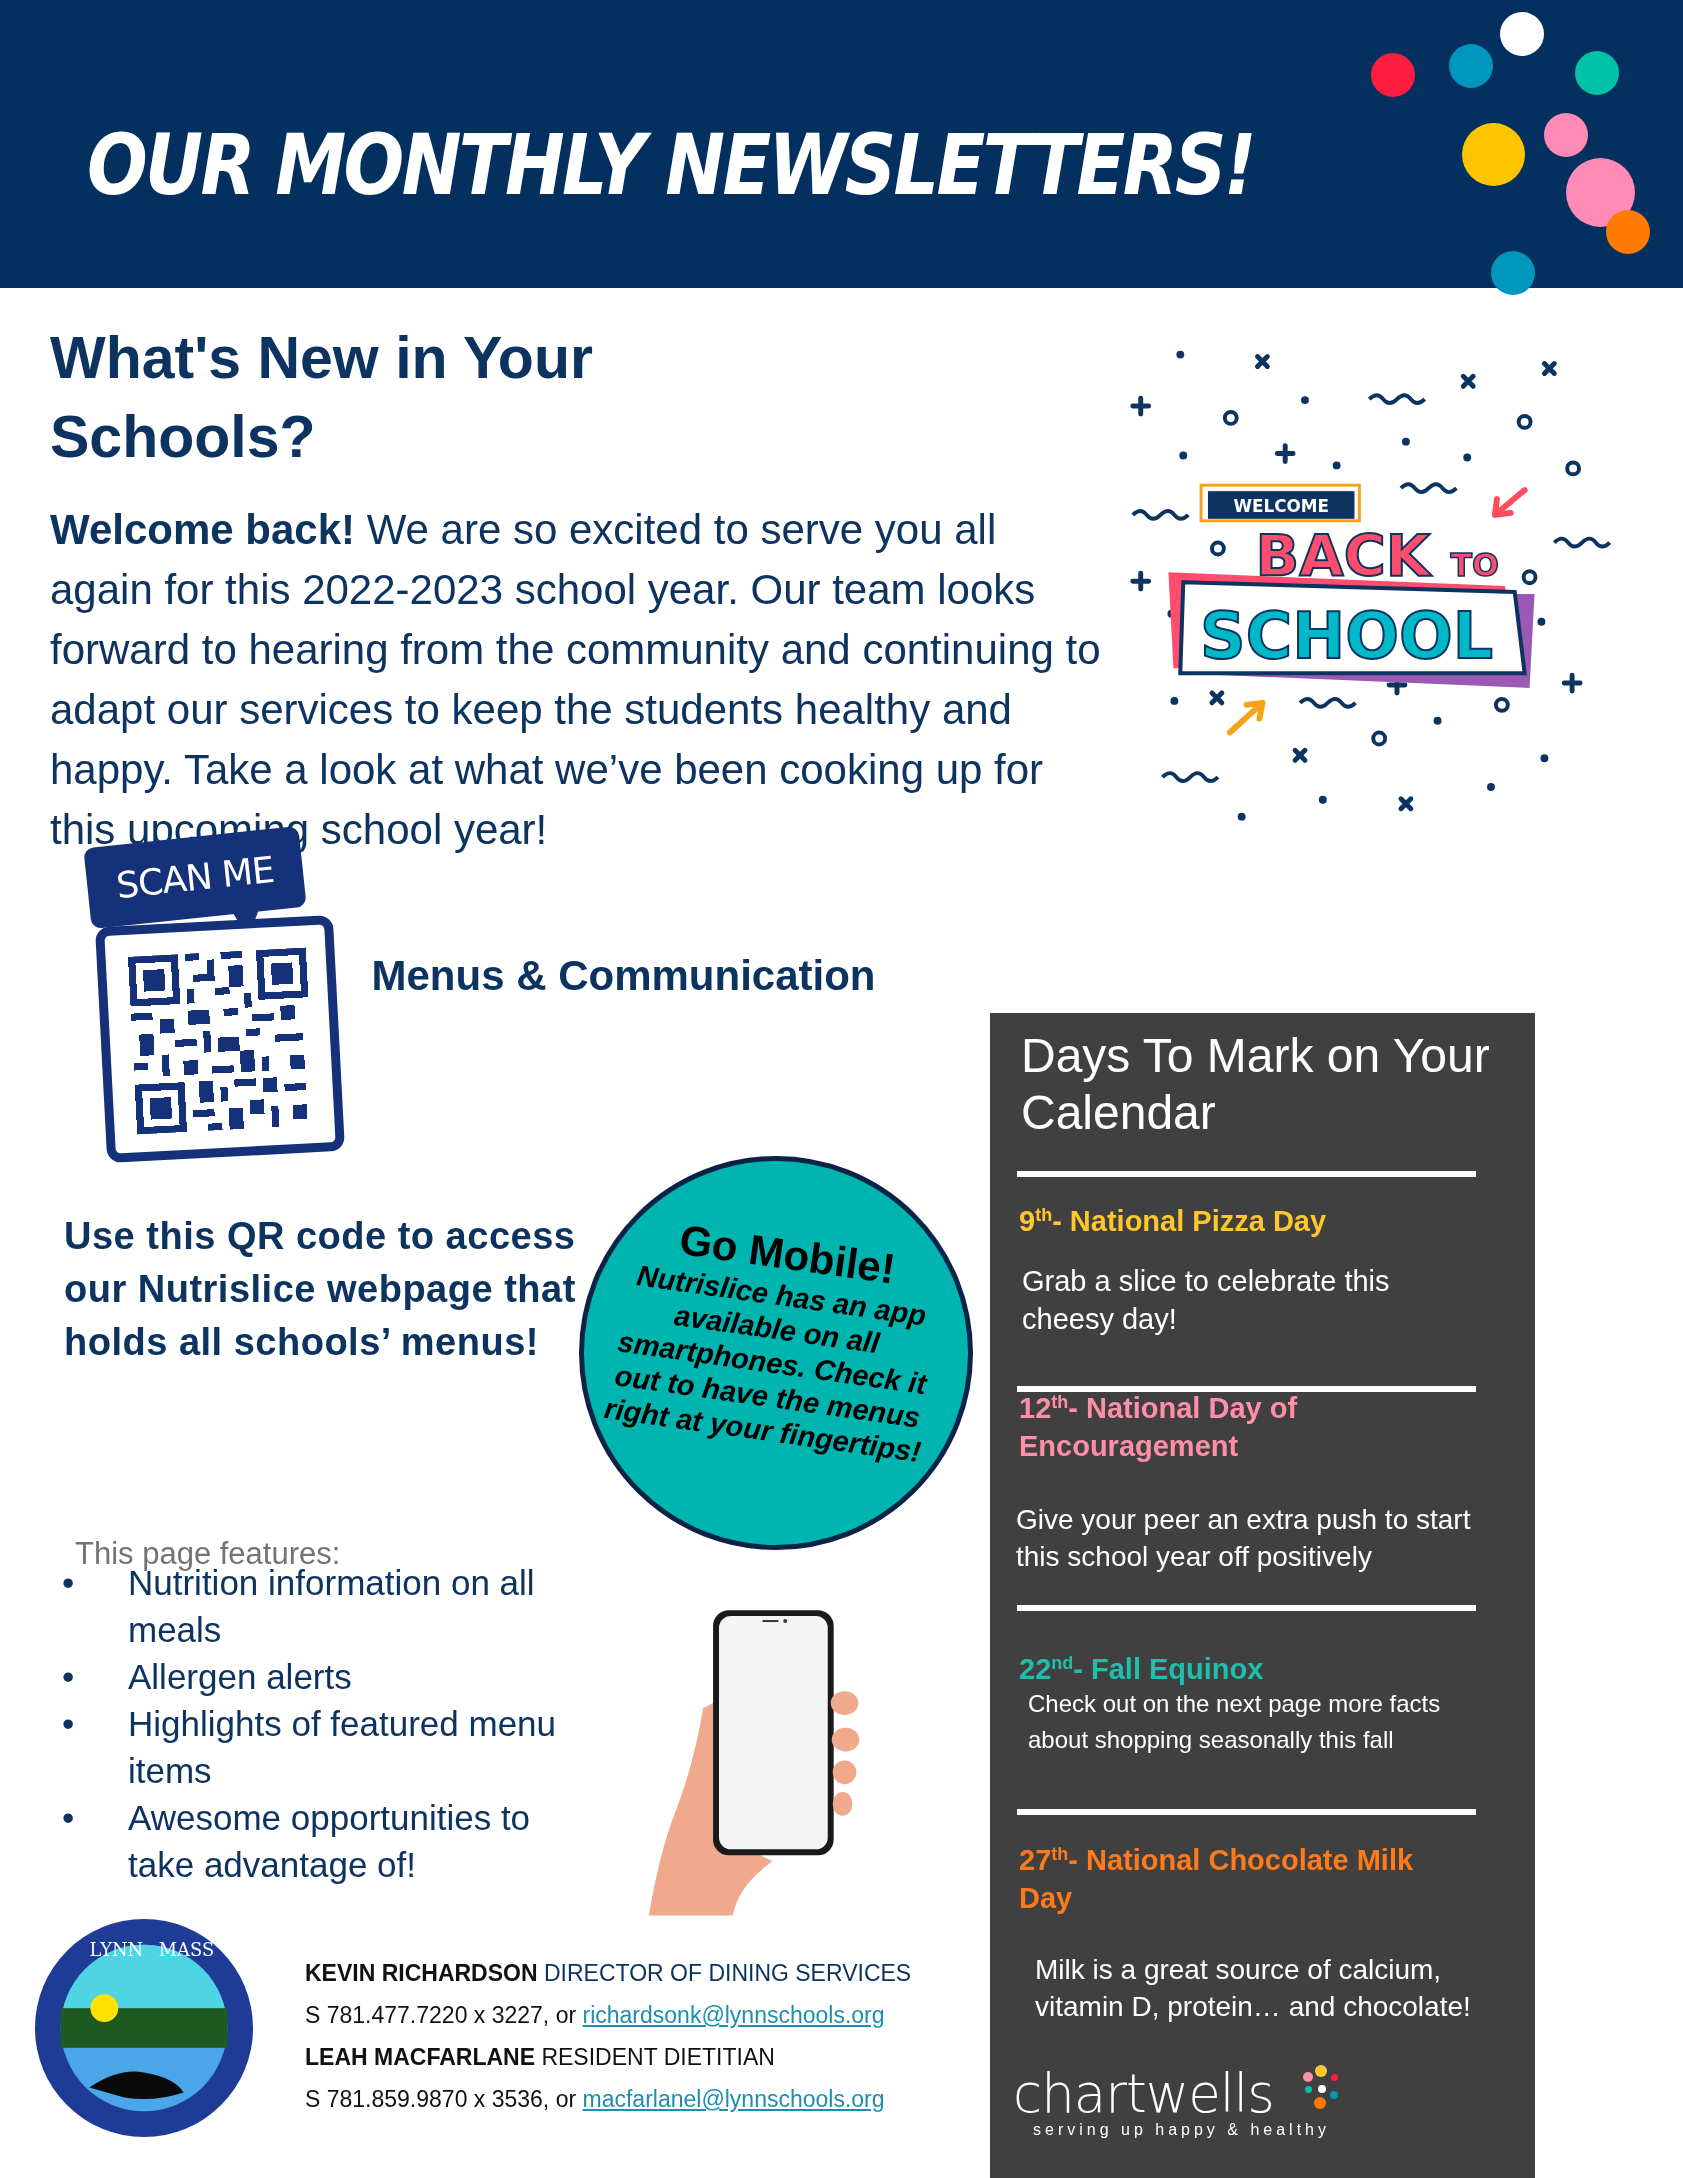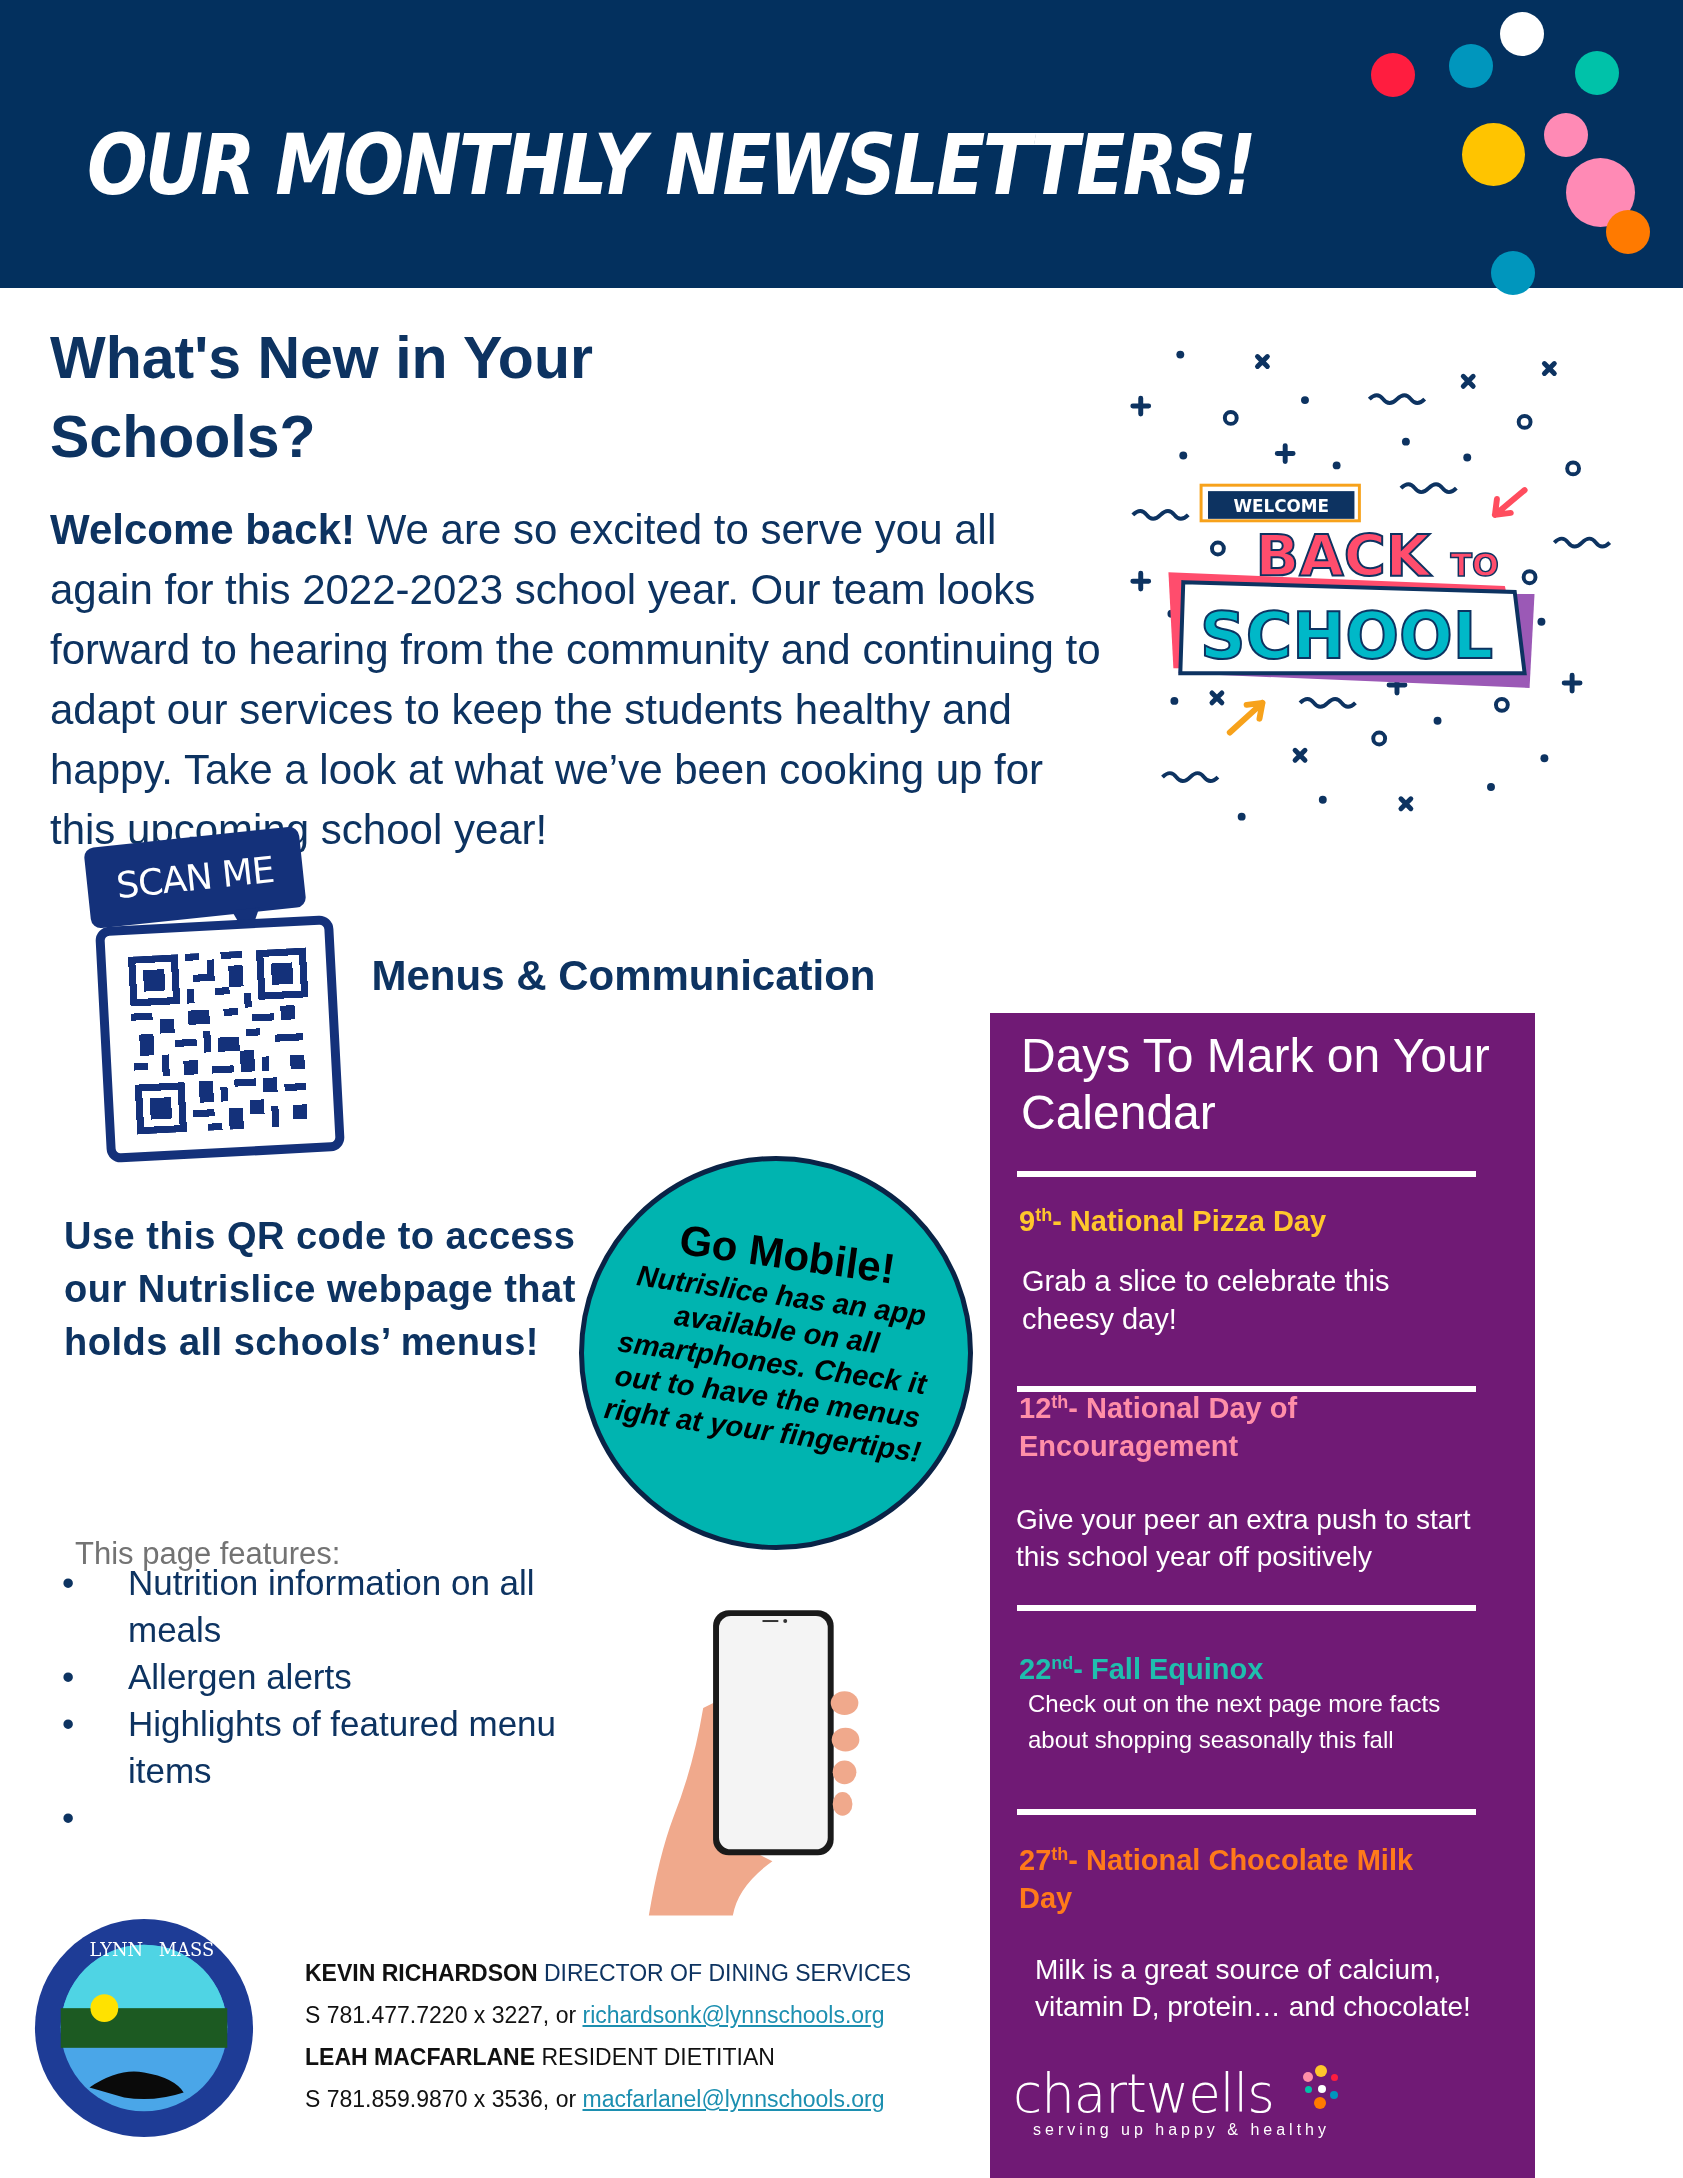--- a/index.html
+++ b/index.html
@@ -38,21 +38,21 @@
   
   #go-mobile { left: 579px; top: 1156px; width: 394px; height: 394px; border-radius: 50%; background: #00b4b0; border: 5px solid #0a2346; }
   #go-mobile-text { position: absolute; left: 18px; top: 69px; width: 347px; text-align: center; transform: rotate(8deg); color: #000; }
   #go-mobile-title { font-weight: bold; font-size: 42px; line-height: 48px; }
   #go-mobile-body { font-weight: bold; font-style: italic; font-size: 29px; line-height: 34px; font-family: "Liberation Sans", sans-serif; }
 
   
   #phone-art { left: 634px; top: 1584px; width: 257px; height: 337px; }
 
   
-  #sidebar { left: 990px; top: 1013px; width: 545px; height: 1165px; background: #701a75; }
+  #sidebar { left: 990px; top: 1013px; width: 545px; height: 1165px; background: #404040; }
   #sidebar-title { position: absolute; left: 31px; top: 14px; width: 475px; font-size: 48px; line-height: 57px; color: #fff; }
   .divider { position: absolute; left: 27px; width: 459px; height: 6px; background: #fff; }
   .ev-title { position: absolute; left: 29px; width: 455px; font-weight: bold; font-size: 29px; line-height: 38px; }
   .ev-title sup { font-size: 18px; vertical-align: top; line-height: 26px; }
   .ev-body { position: absolute; width: 465px; font-size: 29px; line-height: 38px; color: #fff; }
 
   
   #chartwells { left: 1013px; top: 2064px; width: 356px; height: 79px; }
   #chartwells-word { position: absolute; left: 0; top: 0; font-family: "DejaVu Sans", sans-serif; font-weight: 200; font-size: 53px; color: #fff; letter-spacing: -1px; line-height: 59px; }
   #chartwells-tag { position: absolute; left: 20px; top: 57px; font-size: 16px; letter-spacing: 4px; color: #fff; white-space: nowrap; }
@@ -203,21 +203,21 @@
 </svg>
 
 <div id="menus-title" class="abs">Menus &amp; Communication</div>
 
 <div id="qr-desc" class="abs">Use this QR code to access our Nutrislice webpage that holds all schools’ menus!</div>
 <div id="features-label" class="abs">This page features:</div>
 <ul id="features-list" class="abs">
   <li><span class="bullet">•</span><span>Nutrition information on all meals</span></li>
   <li><span class="bullet">•</span><span>Allergen alerts</span></li>
   <li><span class="bullet">•</span><span>Highlights of featured menu items</span></li>
-  <li><span class="bullet">•</span></li>
+  <li><span class="bullet">•</span><span>Awesome opportunities to take advantage of!</span></li>
 </ul>
 
 <div id="go-mobile" class="abs">
   <div id="go-mobile-text">
     <div id="go-mobile-title">Go Mobile!</div>
     <div id="go-mobile-body">Nutrislice has an app available on all smartphones. Check it out to have the menus right at your fingertips!</div>
   </div>
 </div>
 
 <svg id="phone-art" class="abs" viewBox="0 0 260 340">

